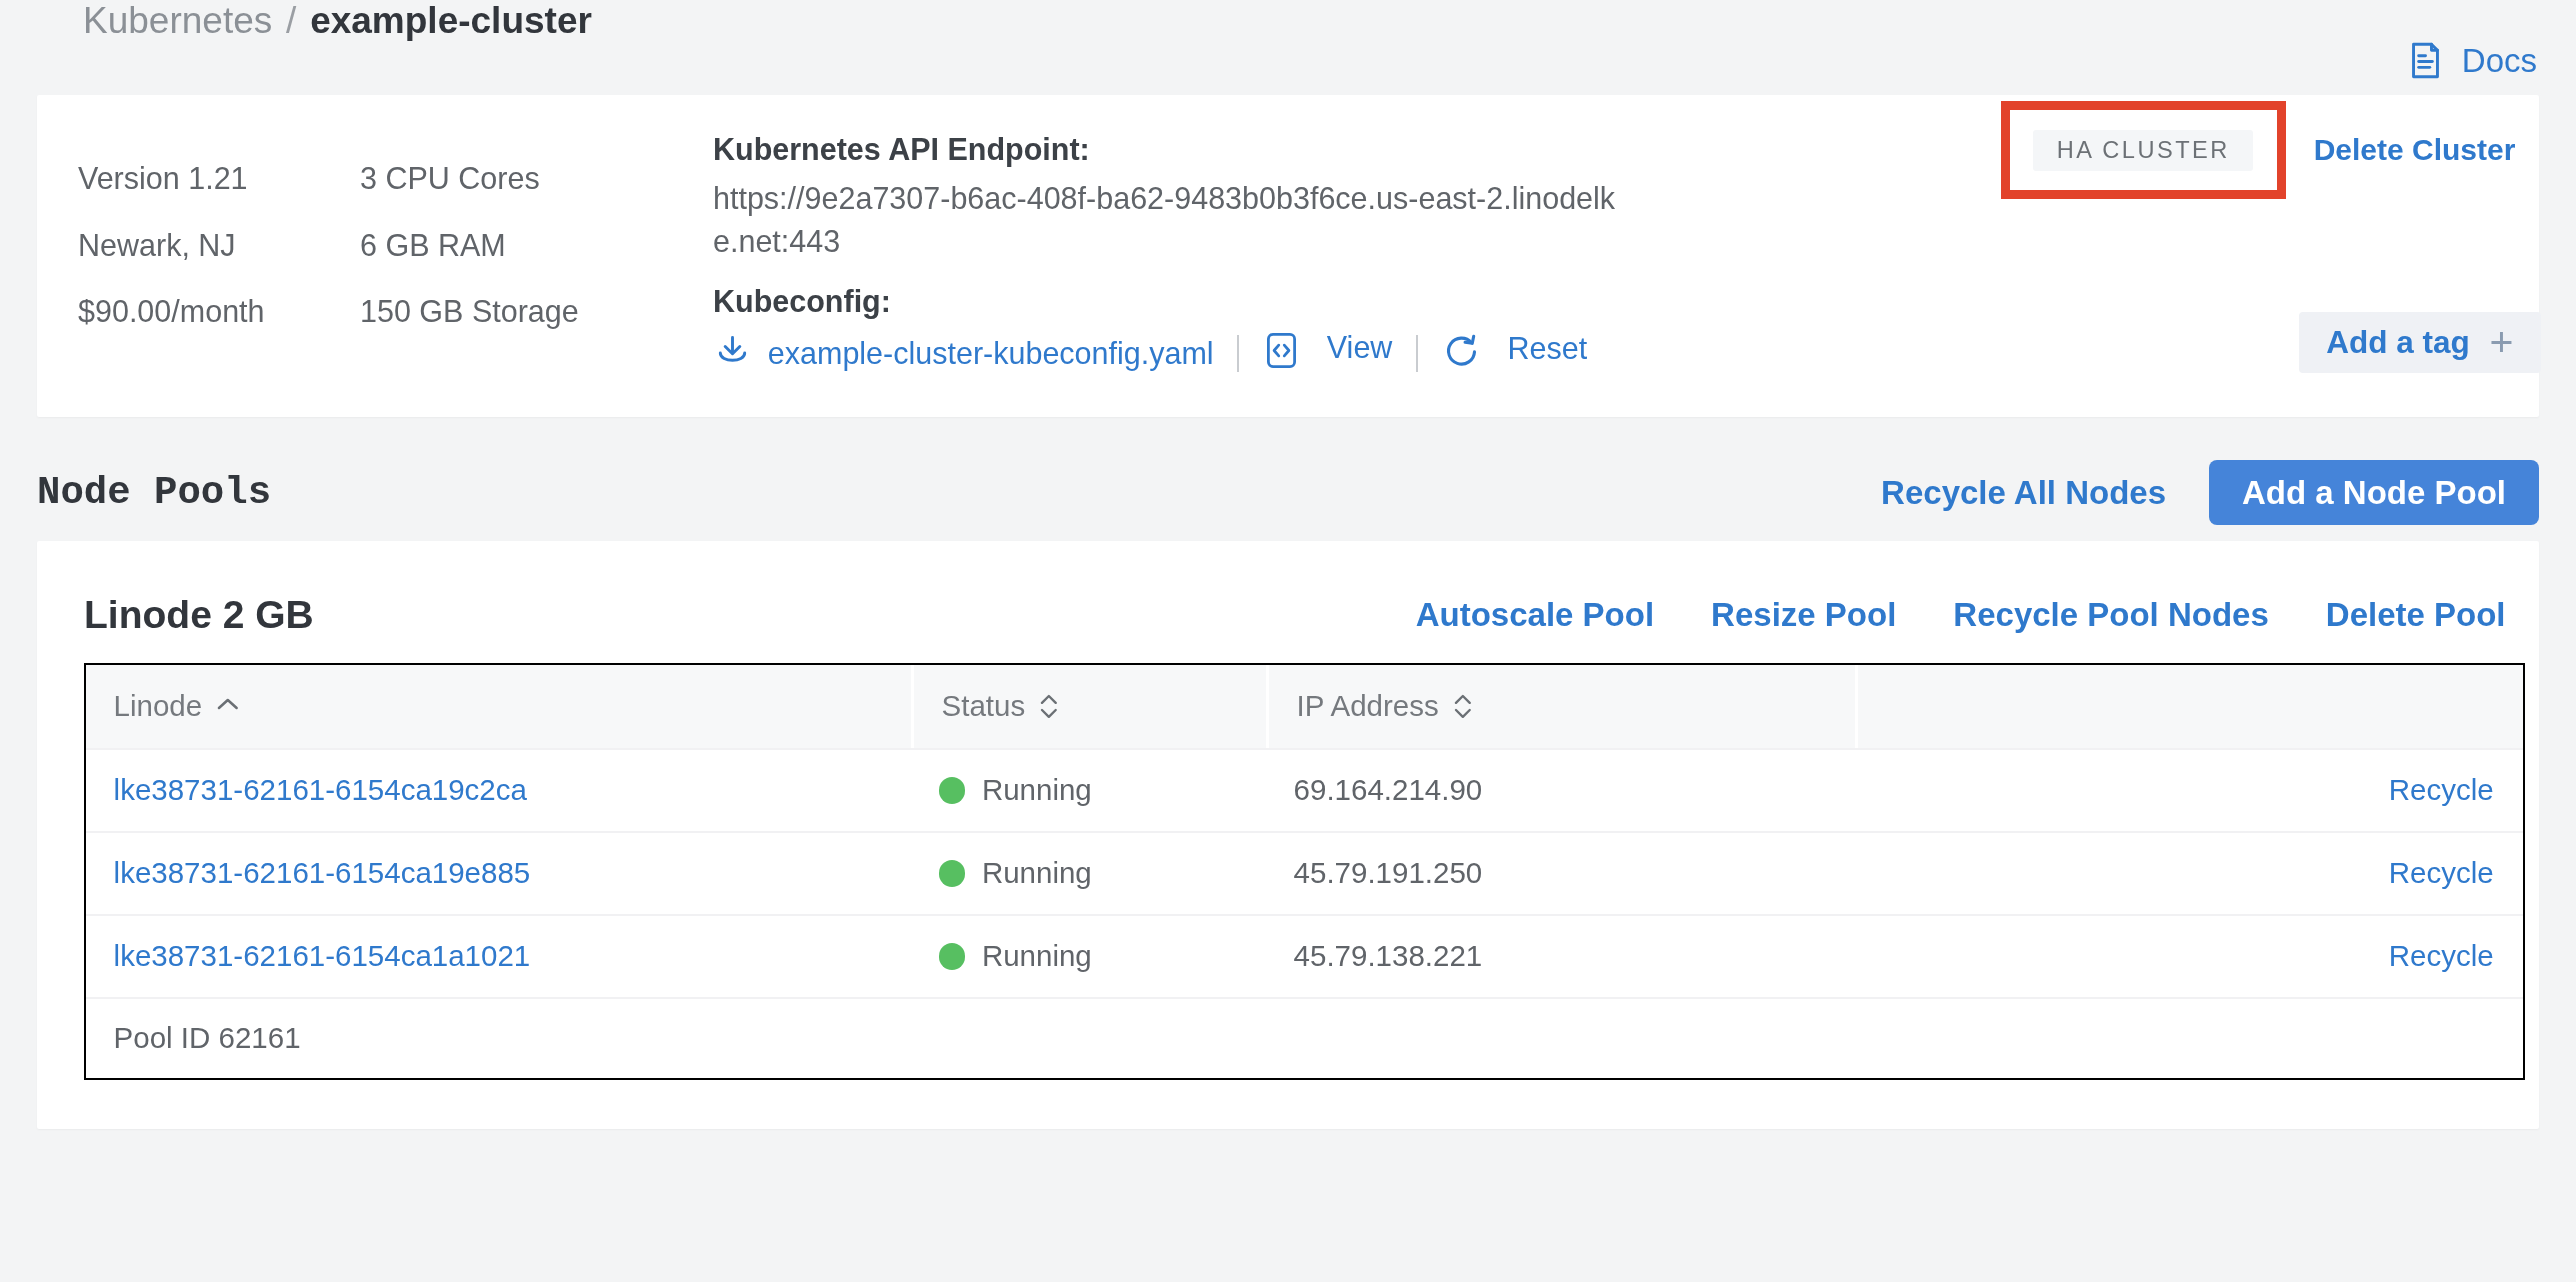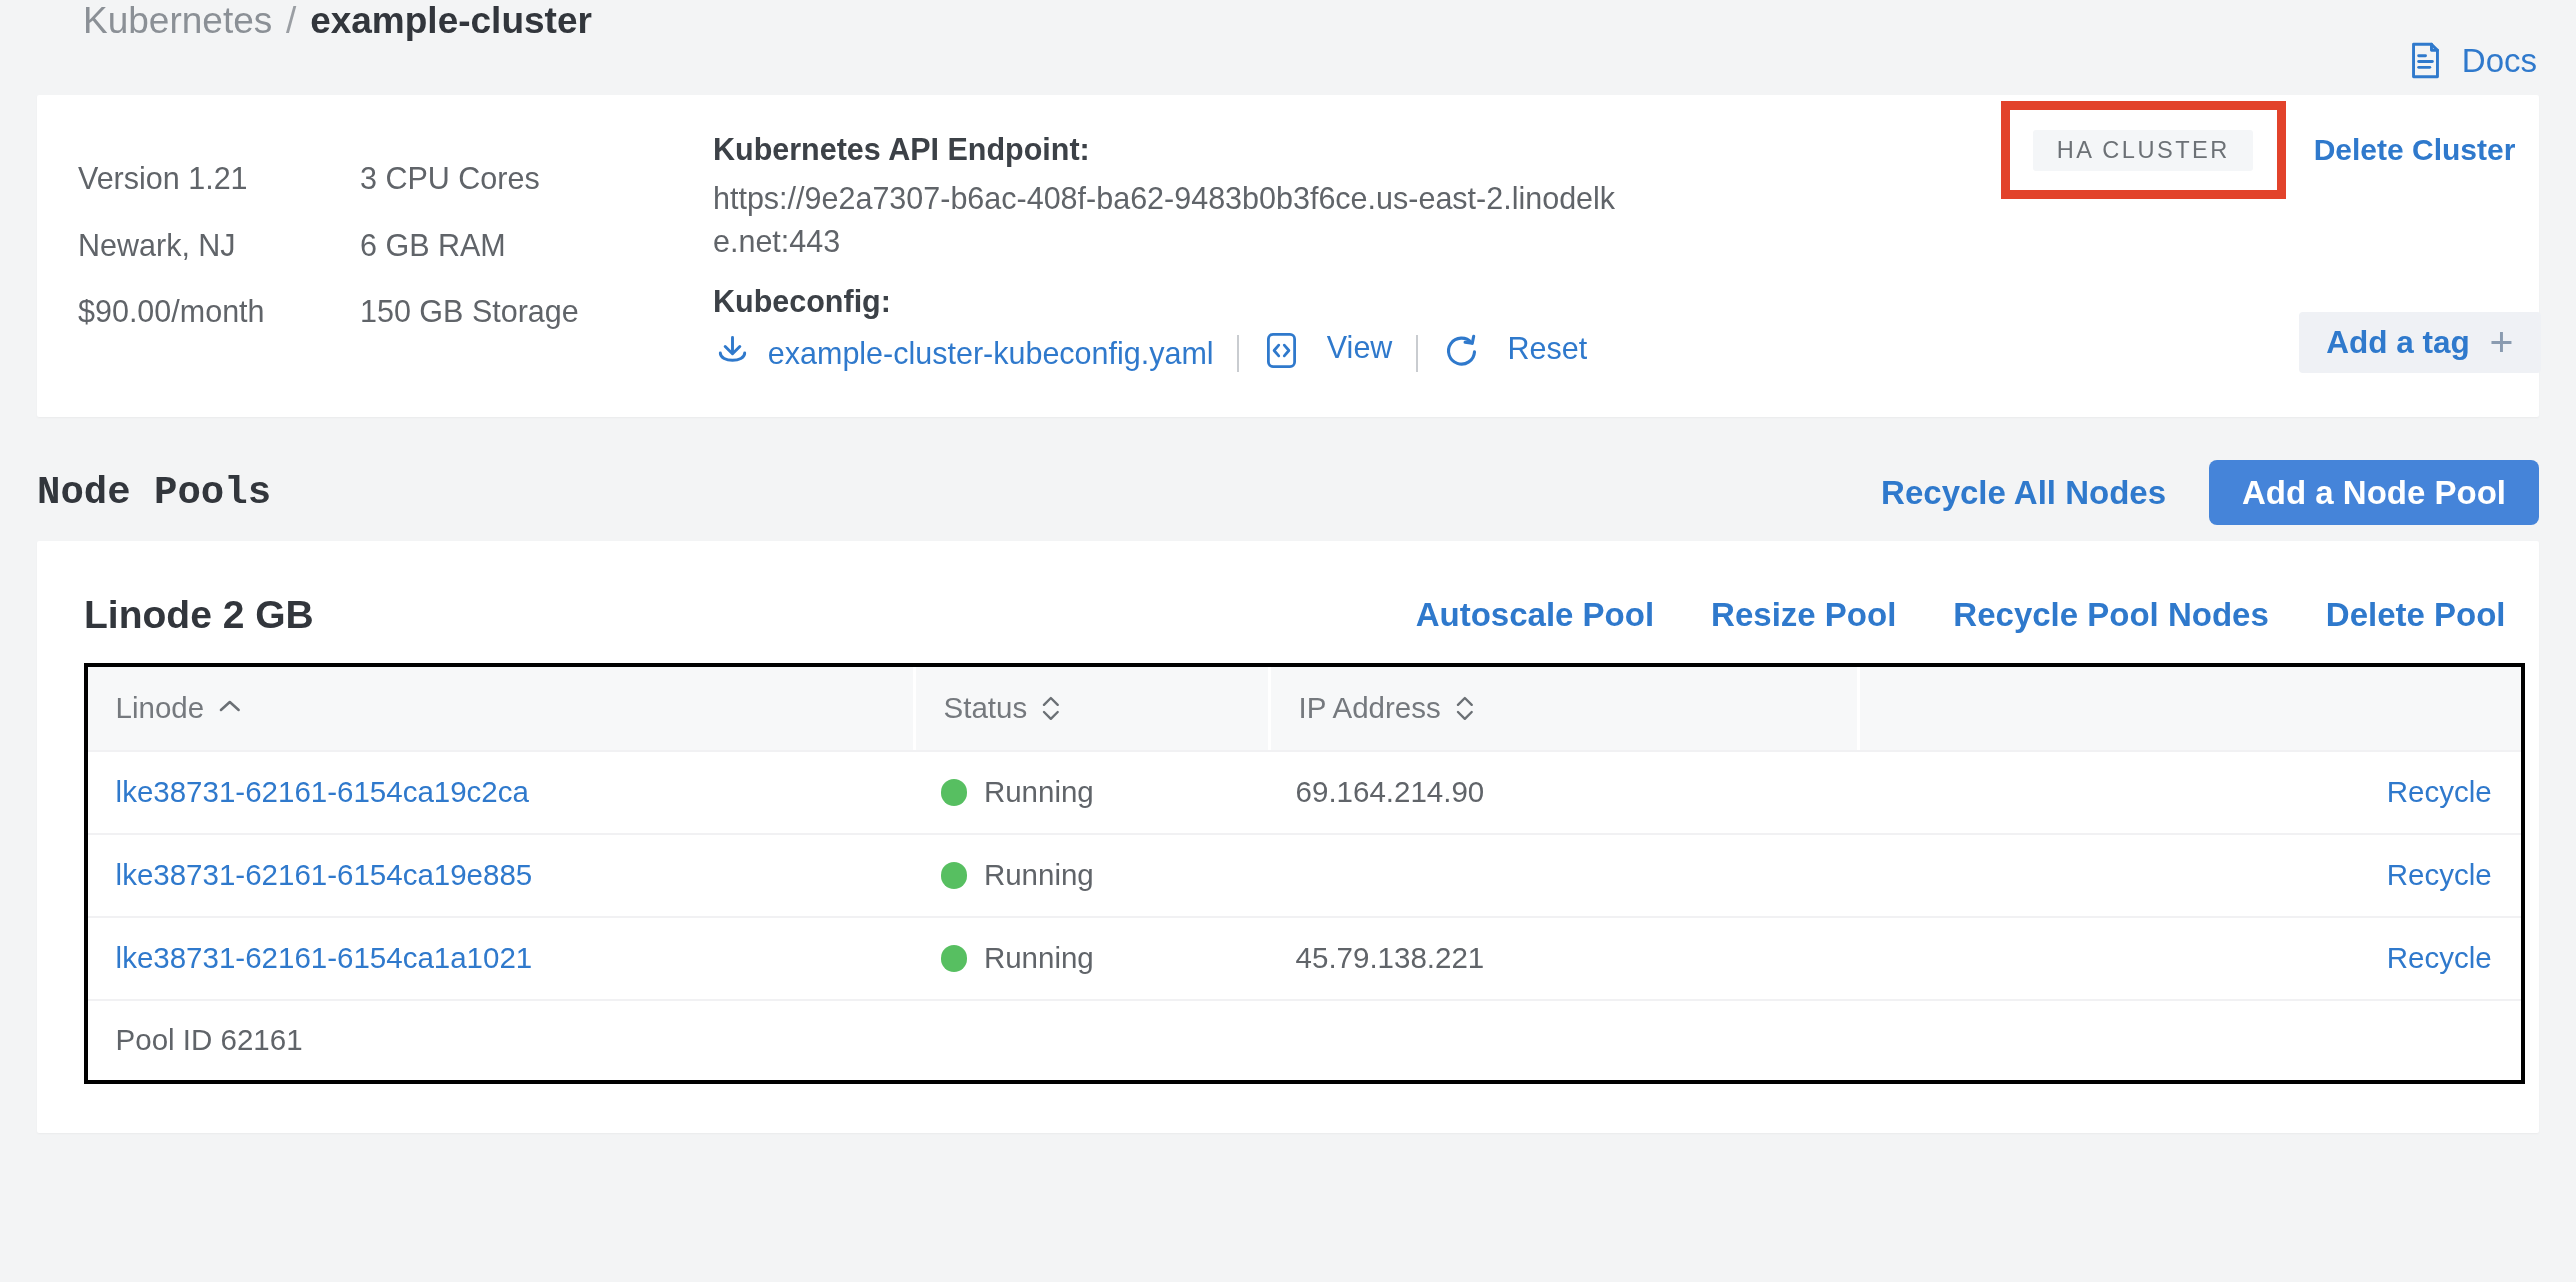--- a/index.html
+++ b/index.html
@@ -53,21 +53,21 @@
                   font-size: 33px; font-weight: bold; border: none; border-radius: 8px; cursor: pointer;
                   font-family: "Liberation Sans", sans-serif; }
 
   .pool-card { padding: 45px 13.8px 49px 47px; }
   .pool-head { display: flex; align-items: center; height: 57px; margin-right: 19.7px; }
   .pool-name { font-size: 39px; font-weight: bold; color: var(--heading, #32363c); }
   .pool-links { margin-left: auto; display: flex; gap: 57px; }
   .pool-links .pool-action { font-size: 33px; font-weight: bold; color: var(--accent-blue, #2f79cc); cursor: pointer; white-space: nowrap; }
 
   
-  .node-table { margin-top: 19.7px; border: 4px solid #000000; }
+  .node-table { margin-top: 19.7px; border: 2px solid #000000; }
   .t-head { display: flex; background: var(--table-header-bg, #f7f8f9); height: 83px; align-items: stretch; }
   .th { font-size: 29.5px; color: #75797e; display: flex; align-items: center; gap: 13.8px; padding-left: 27.6px; cursor: pointer; }
   .th + .th { border-left: 3px solid #fff; }
   .c1 { width: 825px; } .c2 { width: 355px; } .c3 { width: 589px; } .c4 { flex: 1; }
   .t-row { display: flex; align-items: center; height: 83px; border-top: 2px solid #f1f1f3; font-size: 29.5px; }
   .cell { padding-left: 27.6px; display: flex; align-items: center; }
   .linode-link { color: var(--accent-blue, #2f79cc); cursor: pointer; }
   .status-dot { width: 26.6px; height: 26.6px; border-radius: 50%; background: var(--running-green, #57bf61); margin-right: 16.7px; flex: none; }
   .recycle-cell { flex: 1; justify-content: flex-end; padding-right: 29.5px; }
   .recycle-link { color: var(--accent-blue, #2f79cc); cursor: pointer; }
@@ -231,20 +231,23 @@
     </div>
 
     <div class="t-row">
       <div class="cell c1">
           <span class="linode-link">lke38731-62161-6154ca19e885</span>
         </div>
       <div class="cell c2">
           <span class="status-dot"></span>
           <span>Running</span>
         </div>
+      <div class="cell c3">
+          <span>45.79.191.250</span>
+        </div>
       <div class="cell c4 recycle-cell">
           <span class="recycle-link">Recycle</span>
         </div>
     </div>
 
     <div class="t-row">
       <div class="cell c1">
           <span class="linode-link">lke38731-62161-6154ca1a1021</span>
         </div>
       <div class="cell c2">

